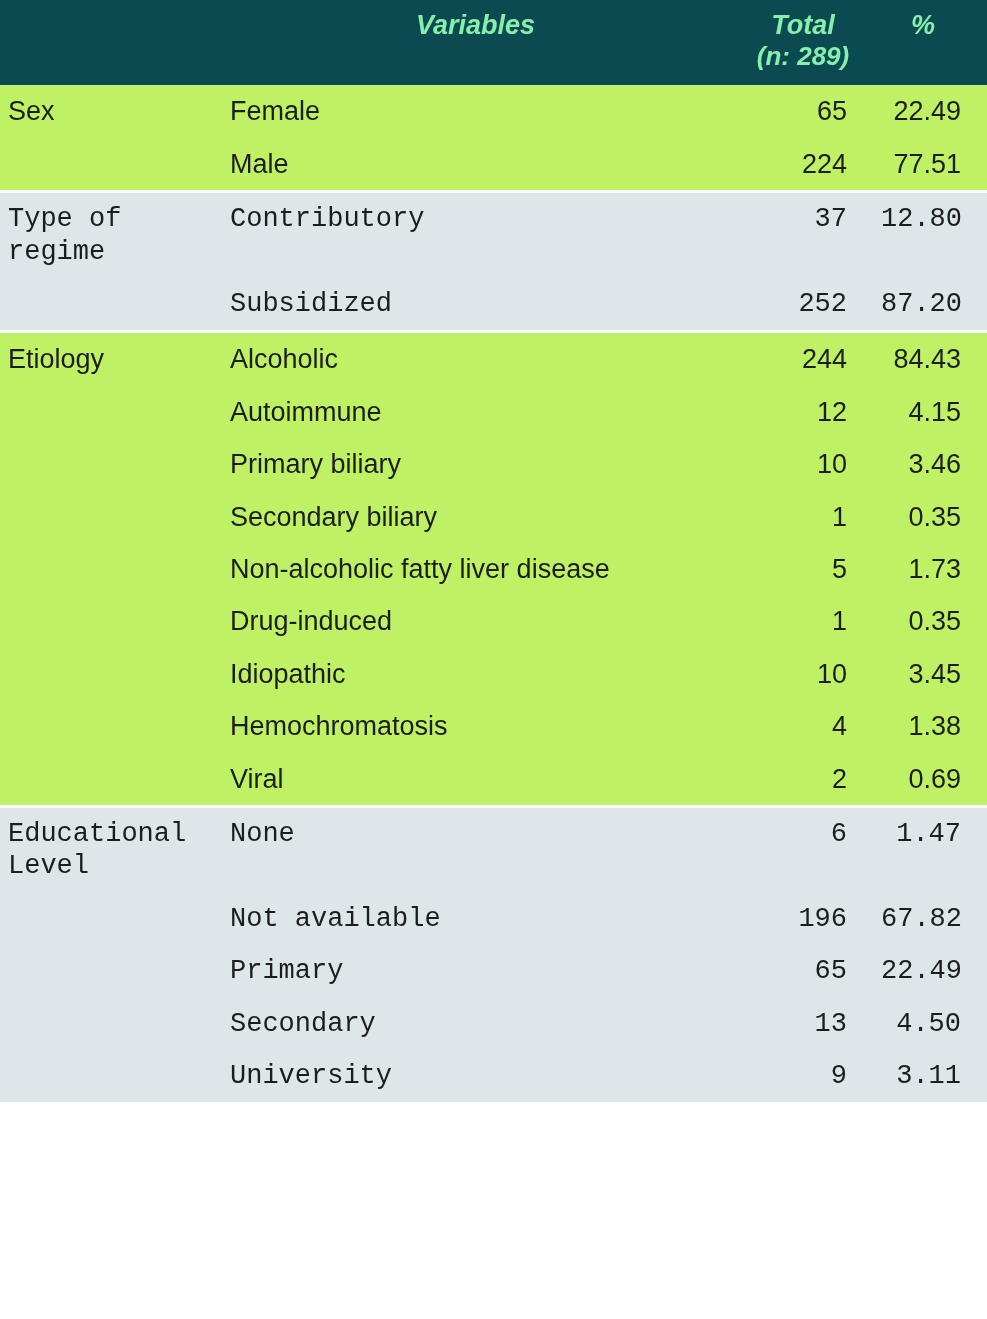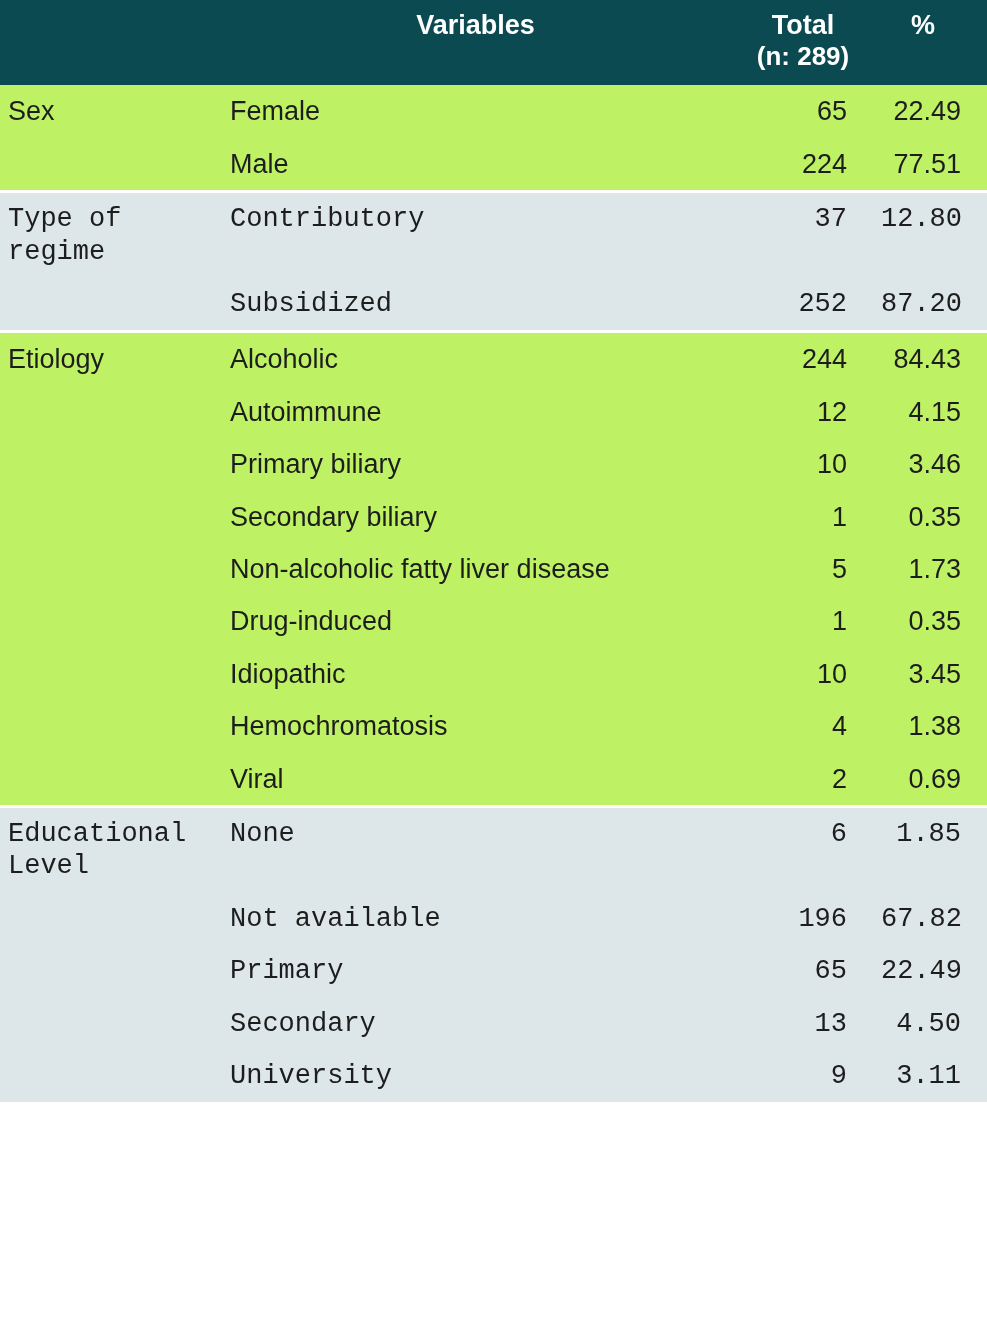--- a/index.html
+++ b/index.html
@@ -18,26 +18,27 @@
     width: 987px;
     table-layout: fixed;
   }
   table.stats-table col.c-group { width: 212px; }
   table.stats-table col.c-label { width: 527px; }
   table.stats-table col.c-total { width: 128px; }
   table.stats-table col.c-pct   { width: 120px; }
 
   thead th {
     background: #0c4a52;
-    color: #ffffff;
+    color: #86efac;
     font-size: 27px;
     font-weight: bold;
     padding: 10px 14px 14px 14px;
     vertical-align: top;
     line-height: 1.16;
+    font-style: italic;
   }
   thead th.th-group { }
   thead th.th-variables { text-align: center; }
   thead th.th-total { text-align: center; margin-top: 12px; }
   thead th.th-pct { text-align: center; padding-right: 22px; }
   .th-sub {
     display: block;
     font-size: 26px;
     font-weight: bold;
   }
@@ -169,21 +170,21 @@
       <tr class="band-a">
         <td class="cell-group"></td>
         <td class="cell-label">Viral</td>
         <td class="cell-total">2</td>
         <td class="cell-pct">0.69</td>
       </tr>
       <tr class="band-b sep">
         <td class="cell-group">Educational Level</td>
         <td class="cell-label">None</td>
         <td class="cell-total">6</td>
-        <td class="cell-pct">1.85</td>
+        <td class="cell-pct">1.47</td>
       </tr>
       <tr class="band-b">
         <td class="cell-group"></td>
         <td class="cell-label">Not available</td>
         <td class="cell-total">196</td>
         <td class="cell-pct">67.82</td>
       </tr>
       <tr class="band-b">
         <td class="cell-group"></td>
         <td class="cell-label">Primary</td>

